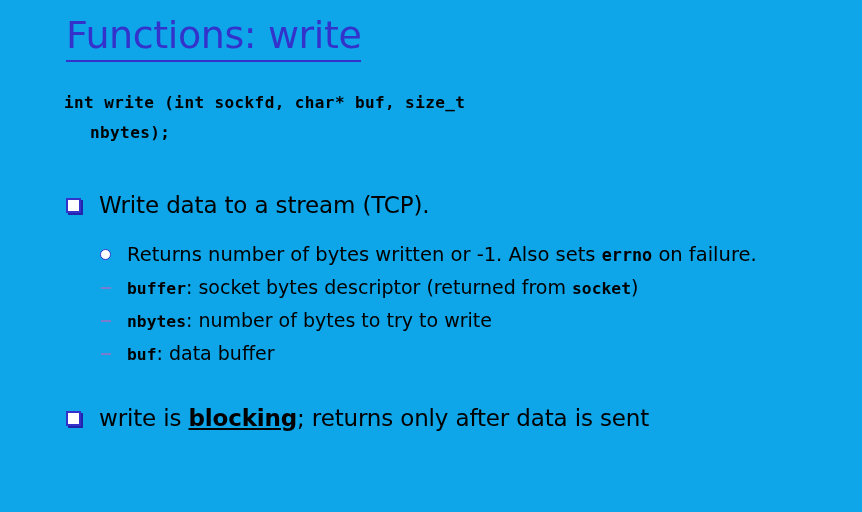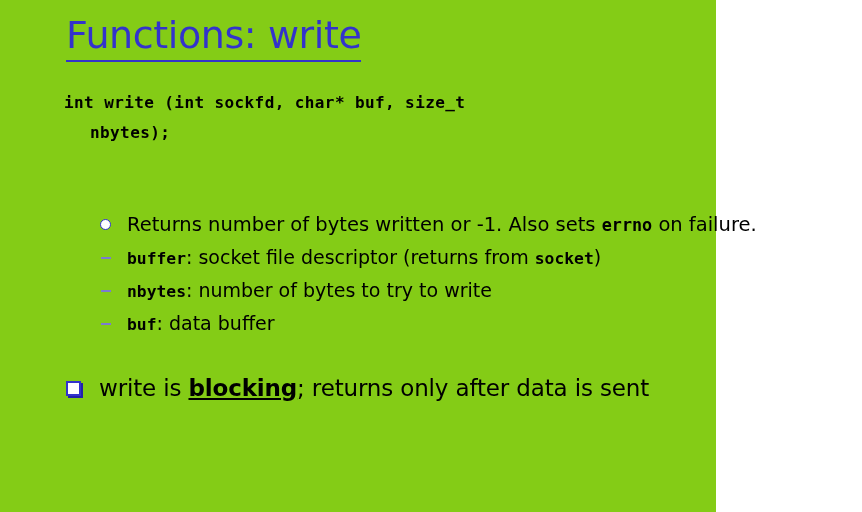--- a/index.html
+++ b/index.html
@@ -10,24 +10,23 @@
   body {
     width: 862px;
     height: 512px;
     overflow: hidden;
     font-family: "DejaVu Sans", sans-serif;
     color: #000000;
   }
 
   .slide {
     position: relative;
-    width: 709px;
+    width: 862px;
     height: 512px;
-    background: #84cc16;
-    padding-left: 7px;
+    background: #0ea5e9;
   }
 
   
   .title-wrap {
     position: absolute;
     left: 66px;
     top: 13px;
   }
   .slide-title {
     font-family: "DejaVu Sans", sans-serif;
@@ -157,29 +156,33 @@
     <div class="slide-title">Functions: write</div>
   </div>
 
   <div class="code-block">
     <div class="code-line-1">int write (int sockfd, char* buf, size_t</div>
     <div class="code-line-2">nbytes);</div>
   </div>
 
   <div class="content">
 
+    <div class="bullet-l1">
+      <span class="marker-square"></span>
+      <span class="l1-text">Write data to a stream (TCP).</span>
+    </div>
 
     <div class="bullet-l2">
       <span class="marker-circle"></span>
       <span>Returns number of bytes written or -1. Also sets </span><code class="inl">errno</code><span> on failure.</span>
     </div>
 
     <div class="bullet-l3">
       <span class="marker-dash"></span>
-      <code class="inl">buffer</code><span>: socket file descriptor (returns from </span><code class="inl">socket</code><span>)</span>
+      <code class="inl">buffer</code><span>: socket bytes descriptor (returned from </span><code class="inl">socket</code><span>)</span>
     </div>
 
     <div class="bullet-l3">
       <span class="marker-dash"></span>
       <code class="inl">nbytes</code><span>: number of bytes to try to write</span>
     </div>
 
     <div class="bullet-l3">
       <span class="marker-dash"></span>
       <code class="inl">buf</code><span>: data buffer</span>

